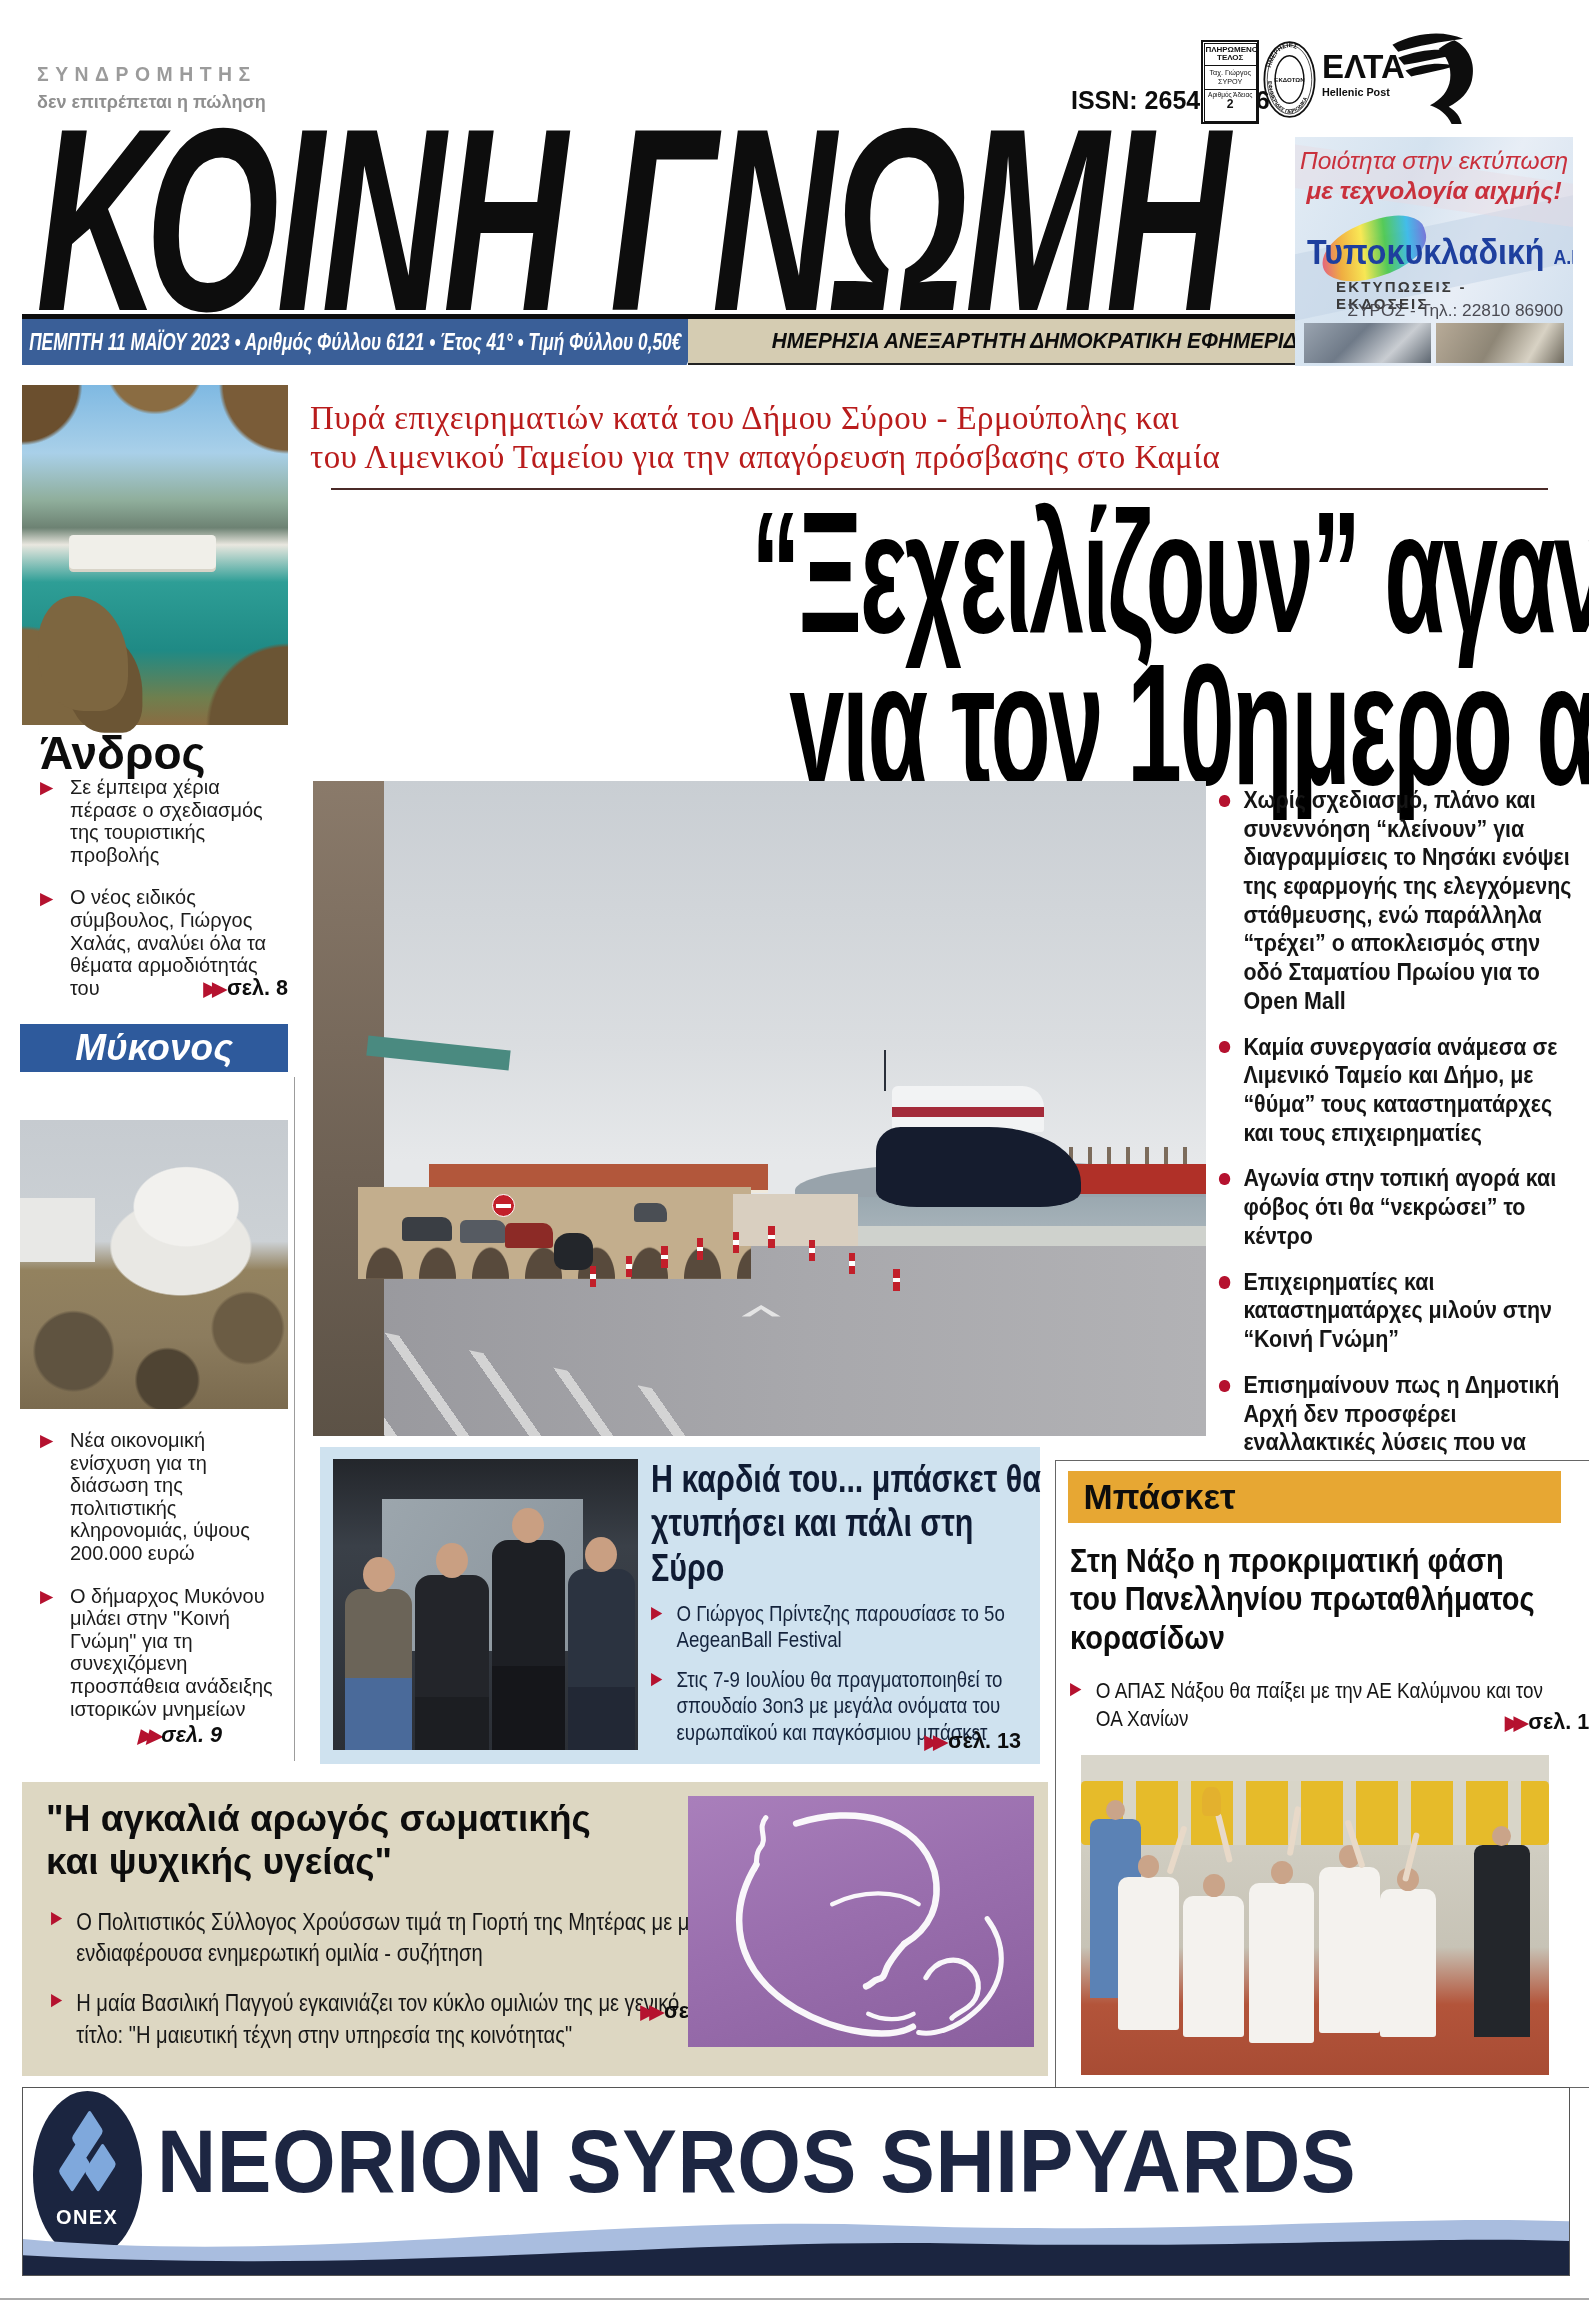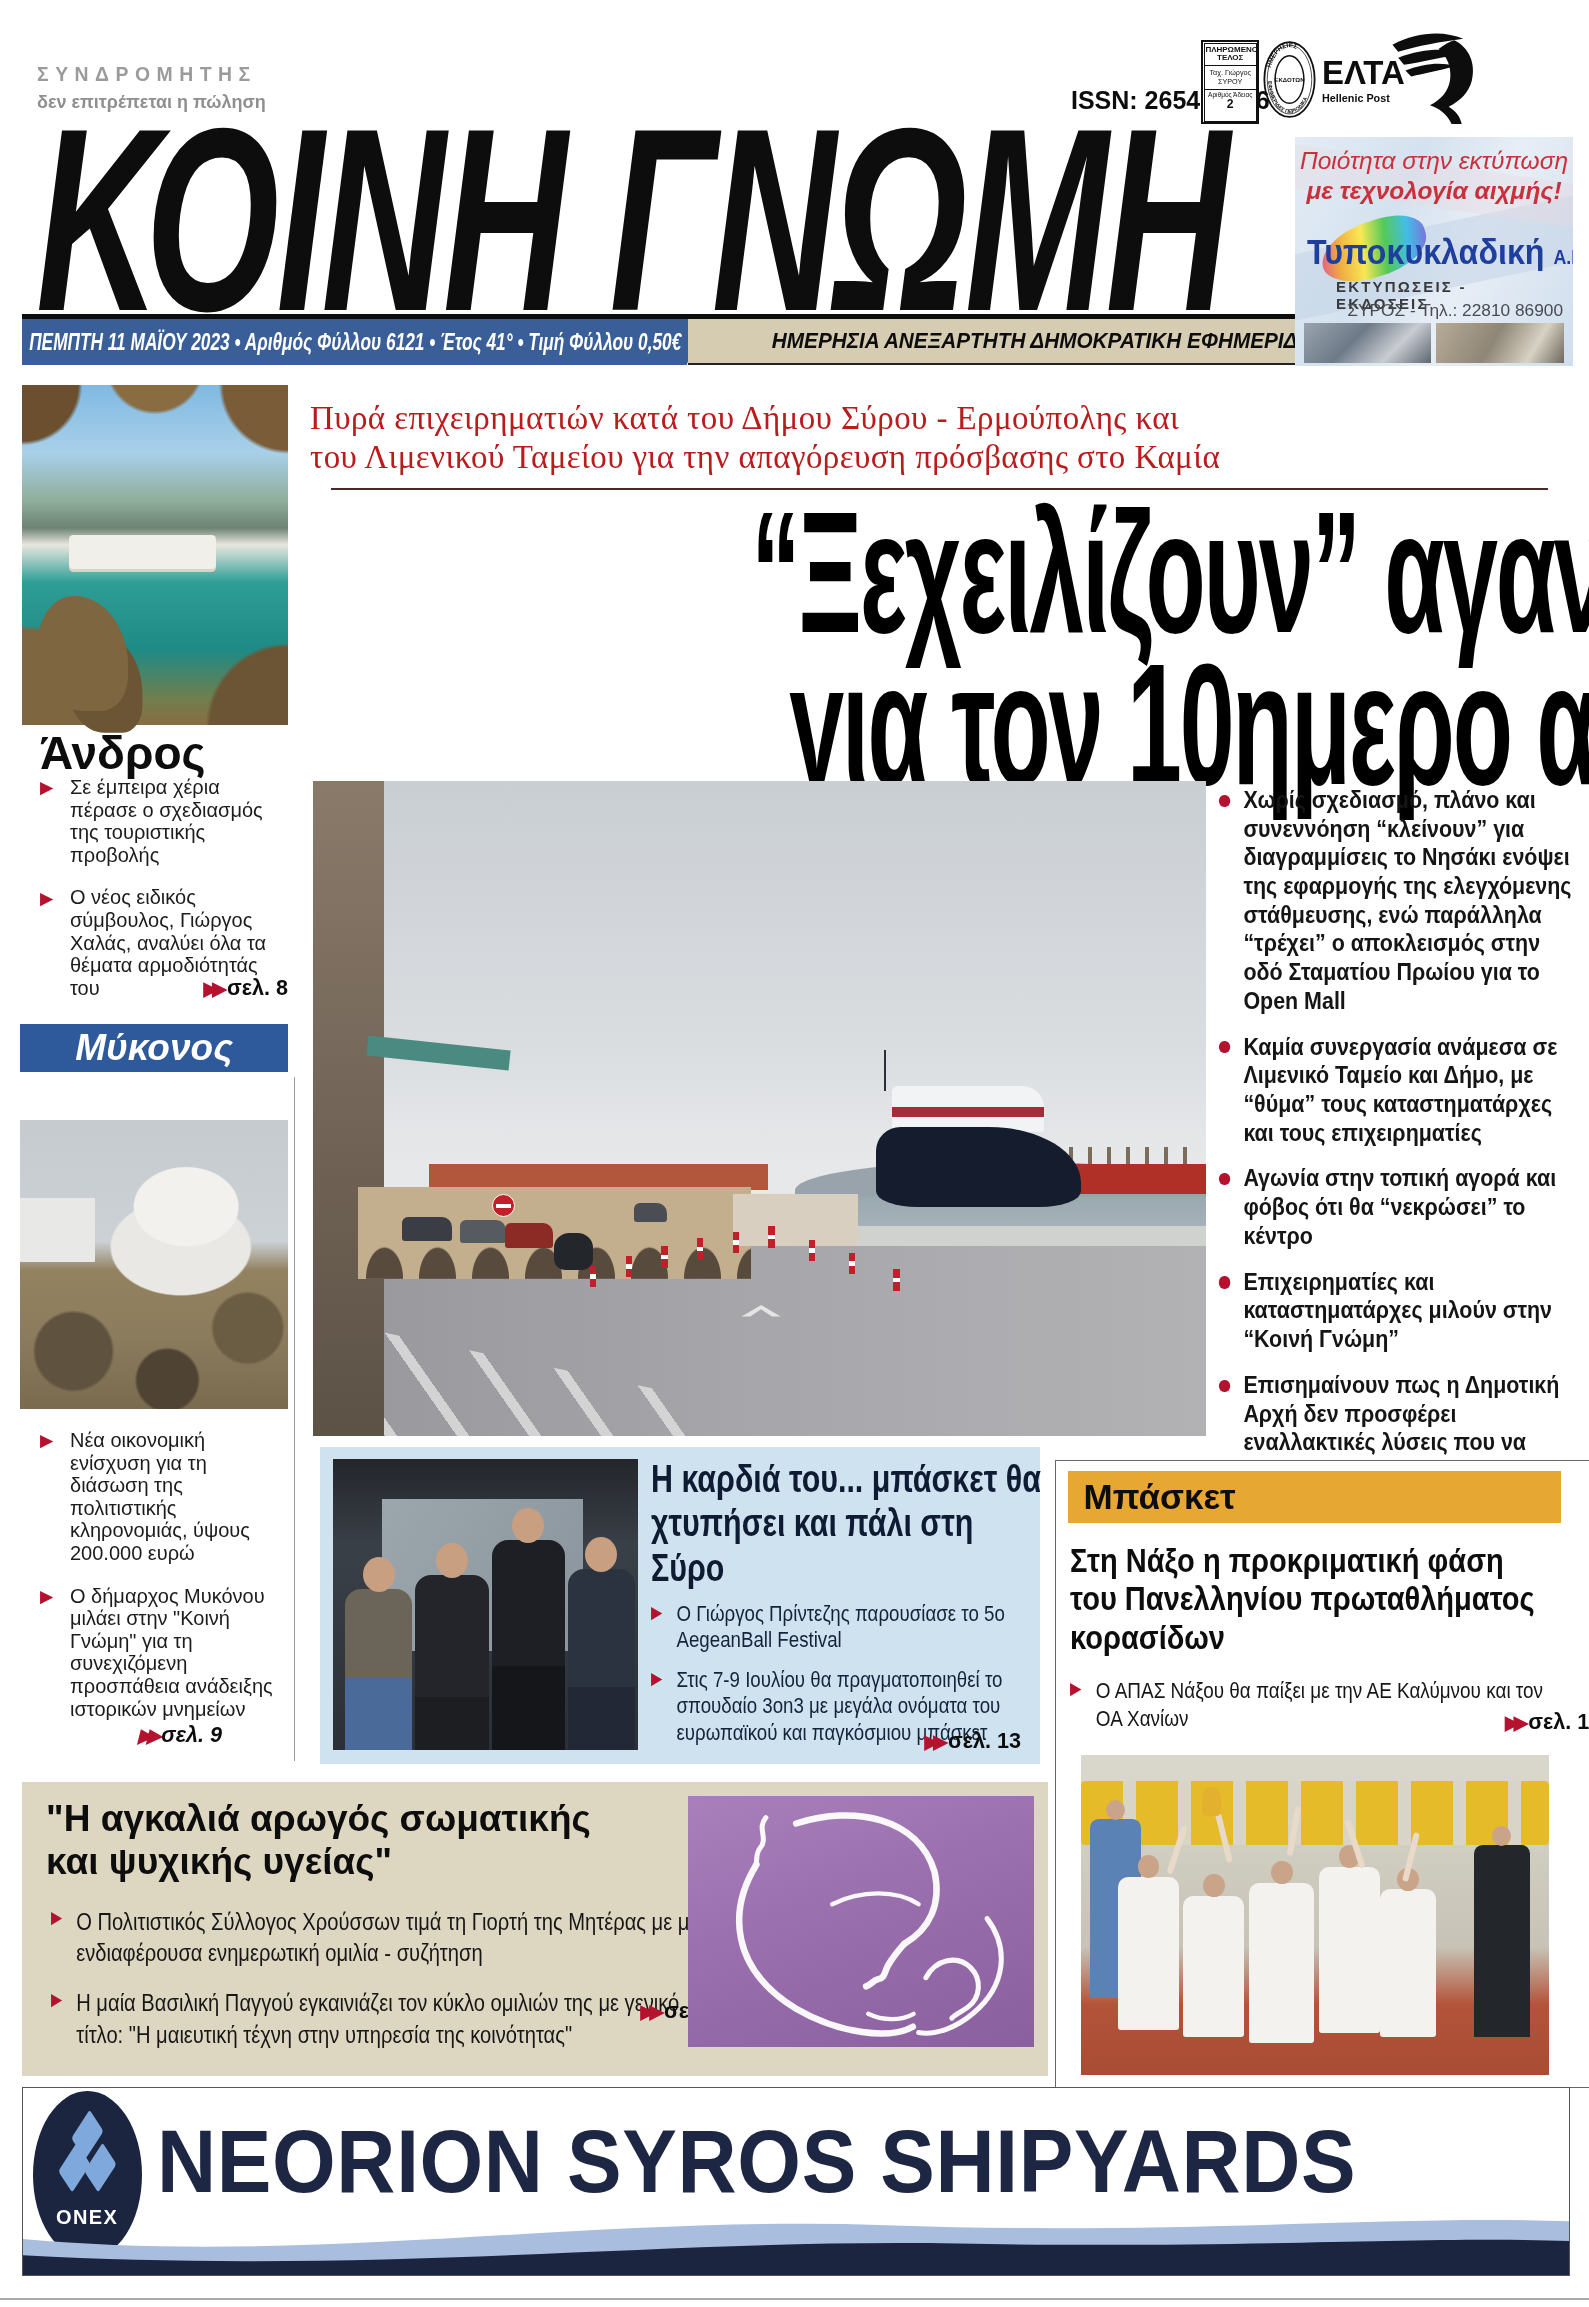--- a/index.html
+++ b/index.html
@@ -11,21 +11,21 @@
   .subscriber{left:37px;top:63px;font-size:19.4px;font-weight:700;color:#9b9b9b;letter-spacing:6.5px;}
   .nosale{left:37px;top:92px;font-size:18px;font-weight:700;color:#8f8f8f;}
   .issn{left:1071px;top:86px;font-size:25px;font-weight:700;color:#0d0d0d;}
   .paidbox{left:1201px;top:40px;width:53px;height:79px;border:2.2px solid #111;background:#fff;padding:0.7px;}
   .paidbox .inner{border:0.7px solid #111;height:100%;box-sizing:border-box;text-align:center;}
   .paidbox .r1{font-size:8px;font-weight:700;line-height:1.05;border-bottom:0.7px solid #111;padding:2.2px 0.7px;}
   .paidbox .r2{font-size:7.2px;line-height:1.3;border-bottom:0.7px solid #111;padding:2.2px 0.7px;}
   .paidbox .r3{font-size:6.5px;line-height:1.1;padding:1.4px 0.7px 0;}
   .paidbox .num{font-size:12.2px;font-weight:700;line-height:1;}
   .stamp{left:1262px;top:40px;width:55px;height:79px;}
-  .elta{left:1322px;top:50px;width:72px;margin-top:6px;}
+  .elta{left:1322px;top:50px;width:72px;}
   .elta .name{font-size:33px;font-weight:700;color:#0d0d0d;line-height:1;}
   .elta .sub{font-size:10.8px;font-weight:700;color:#0d0d0d;margin-top:2.9px;}
   .hermes{left:1388px;top:23px;width:94px;height:101px;}
 
   
   .masthead{left:36px;top:108px;width:1256px;height:216px;overflow:visible;}
   .masthead span{display:inline-block;font-size:261px;font-style:italic;font-weight:700;
     line-height:0.86;letter-spacing:-4.3px;color:#0d0d0d;transform:scale(0.66,1);transform-origin:left top;white-space:nowrap;}
 
   

